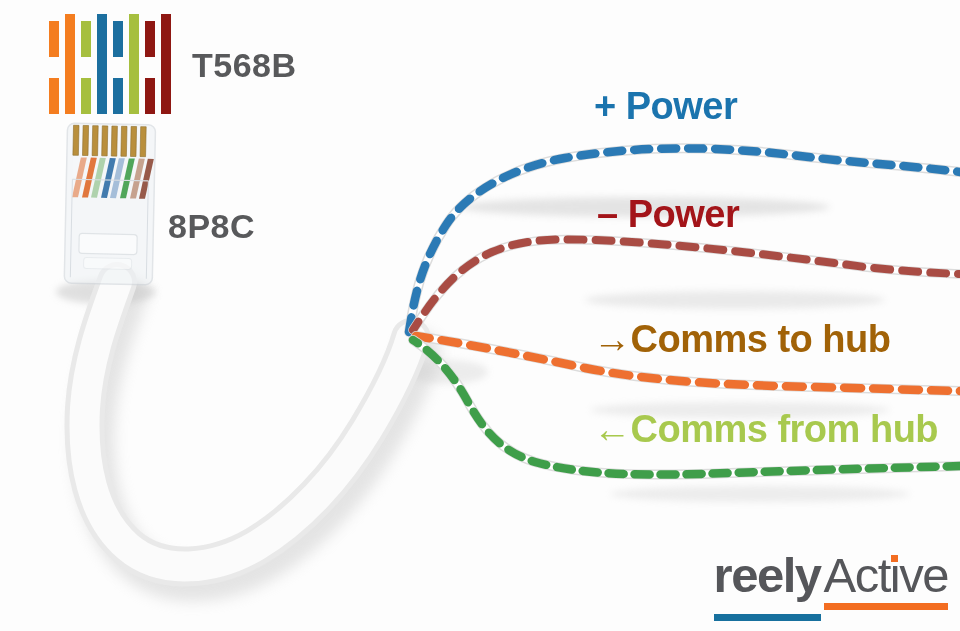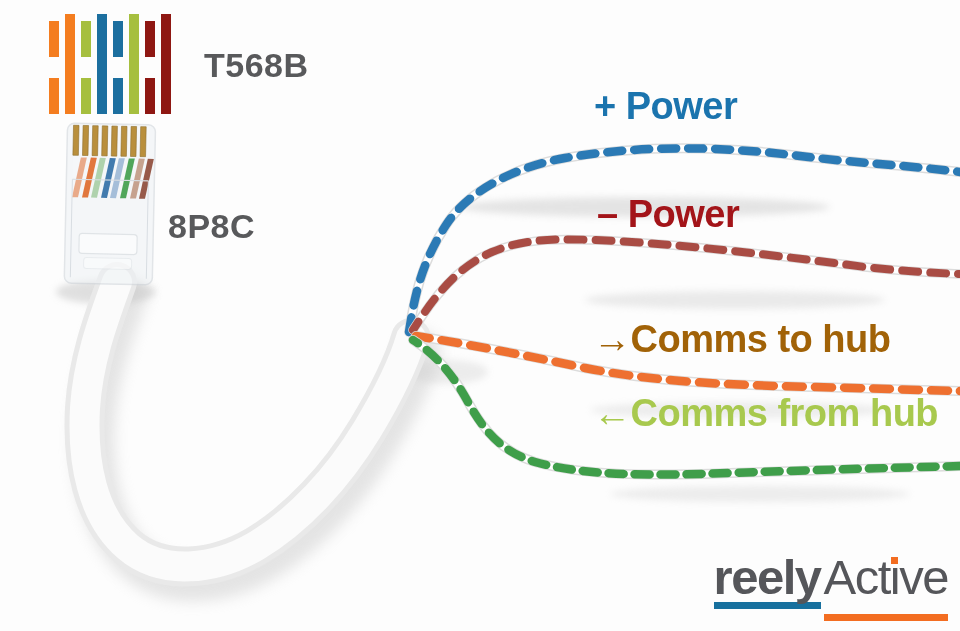--- a/index.html
+++ b/index.html
@@ -13,55 +13,55 @@
   .scene{position:absolute;left:0;top:0;width:960px;height:631px;}
 
   
   .hdr{
     position:absolute;
     font-weight:bold;
     font-size:34px;
     letter-spacing:0.5px;
     white-space:nowrap;
   }
-  #t568b-label{left:204px;top:46px;}
+  #t568b-label{left:192px;top:46px;}
   #p8c-label{left:168px;top:195px;}
 
   
   .wire-label{
     position:absolute;
     font-weight:bold;
     font-size:38px;
     letter-spacing:-0.5px;
     white-space:nowrap;
   }
   #label-power-plus{left:594px;top:85px;}
   #label-power-minus{left:597px;top:193px;}
   #label-comms-to{left:593px;top:318px;}
-  #label-comms-from{left:593px;top:392px;}
+  #label-comms-from{left:593px;top:408px;}
 
   
   .logo{
     position:absolute;
     right:12px;bottom:10px;
     display:flex;align-items:baseline;
     white-space:nowrap;
     line-height:1;
   }
   .logo-reely{
     font-weight:bold;
     font-size:49px;letter-spacing:-1.5px;
     border-bottom:7px solid;
-    padding-bottom:0;
+    padding-bottom:14px;
   }
   .logo-active{
     font-weight:normal;
     font-size:49px;letter-spacing:-1.5px;
     border-bottom:7px solid;
-    padding-bottom:12px;
+    padding-bottom:3px;
     margin-left:3px;
   }
   .logo-i{position:relative;display:inline-block;}
   .logo-dot{
     position:absolute;
     left:1px;top:4px;
     width:7px;height:7px;
   }
 </style>
 </head>

